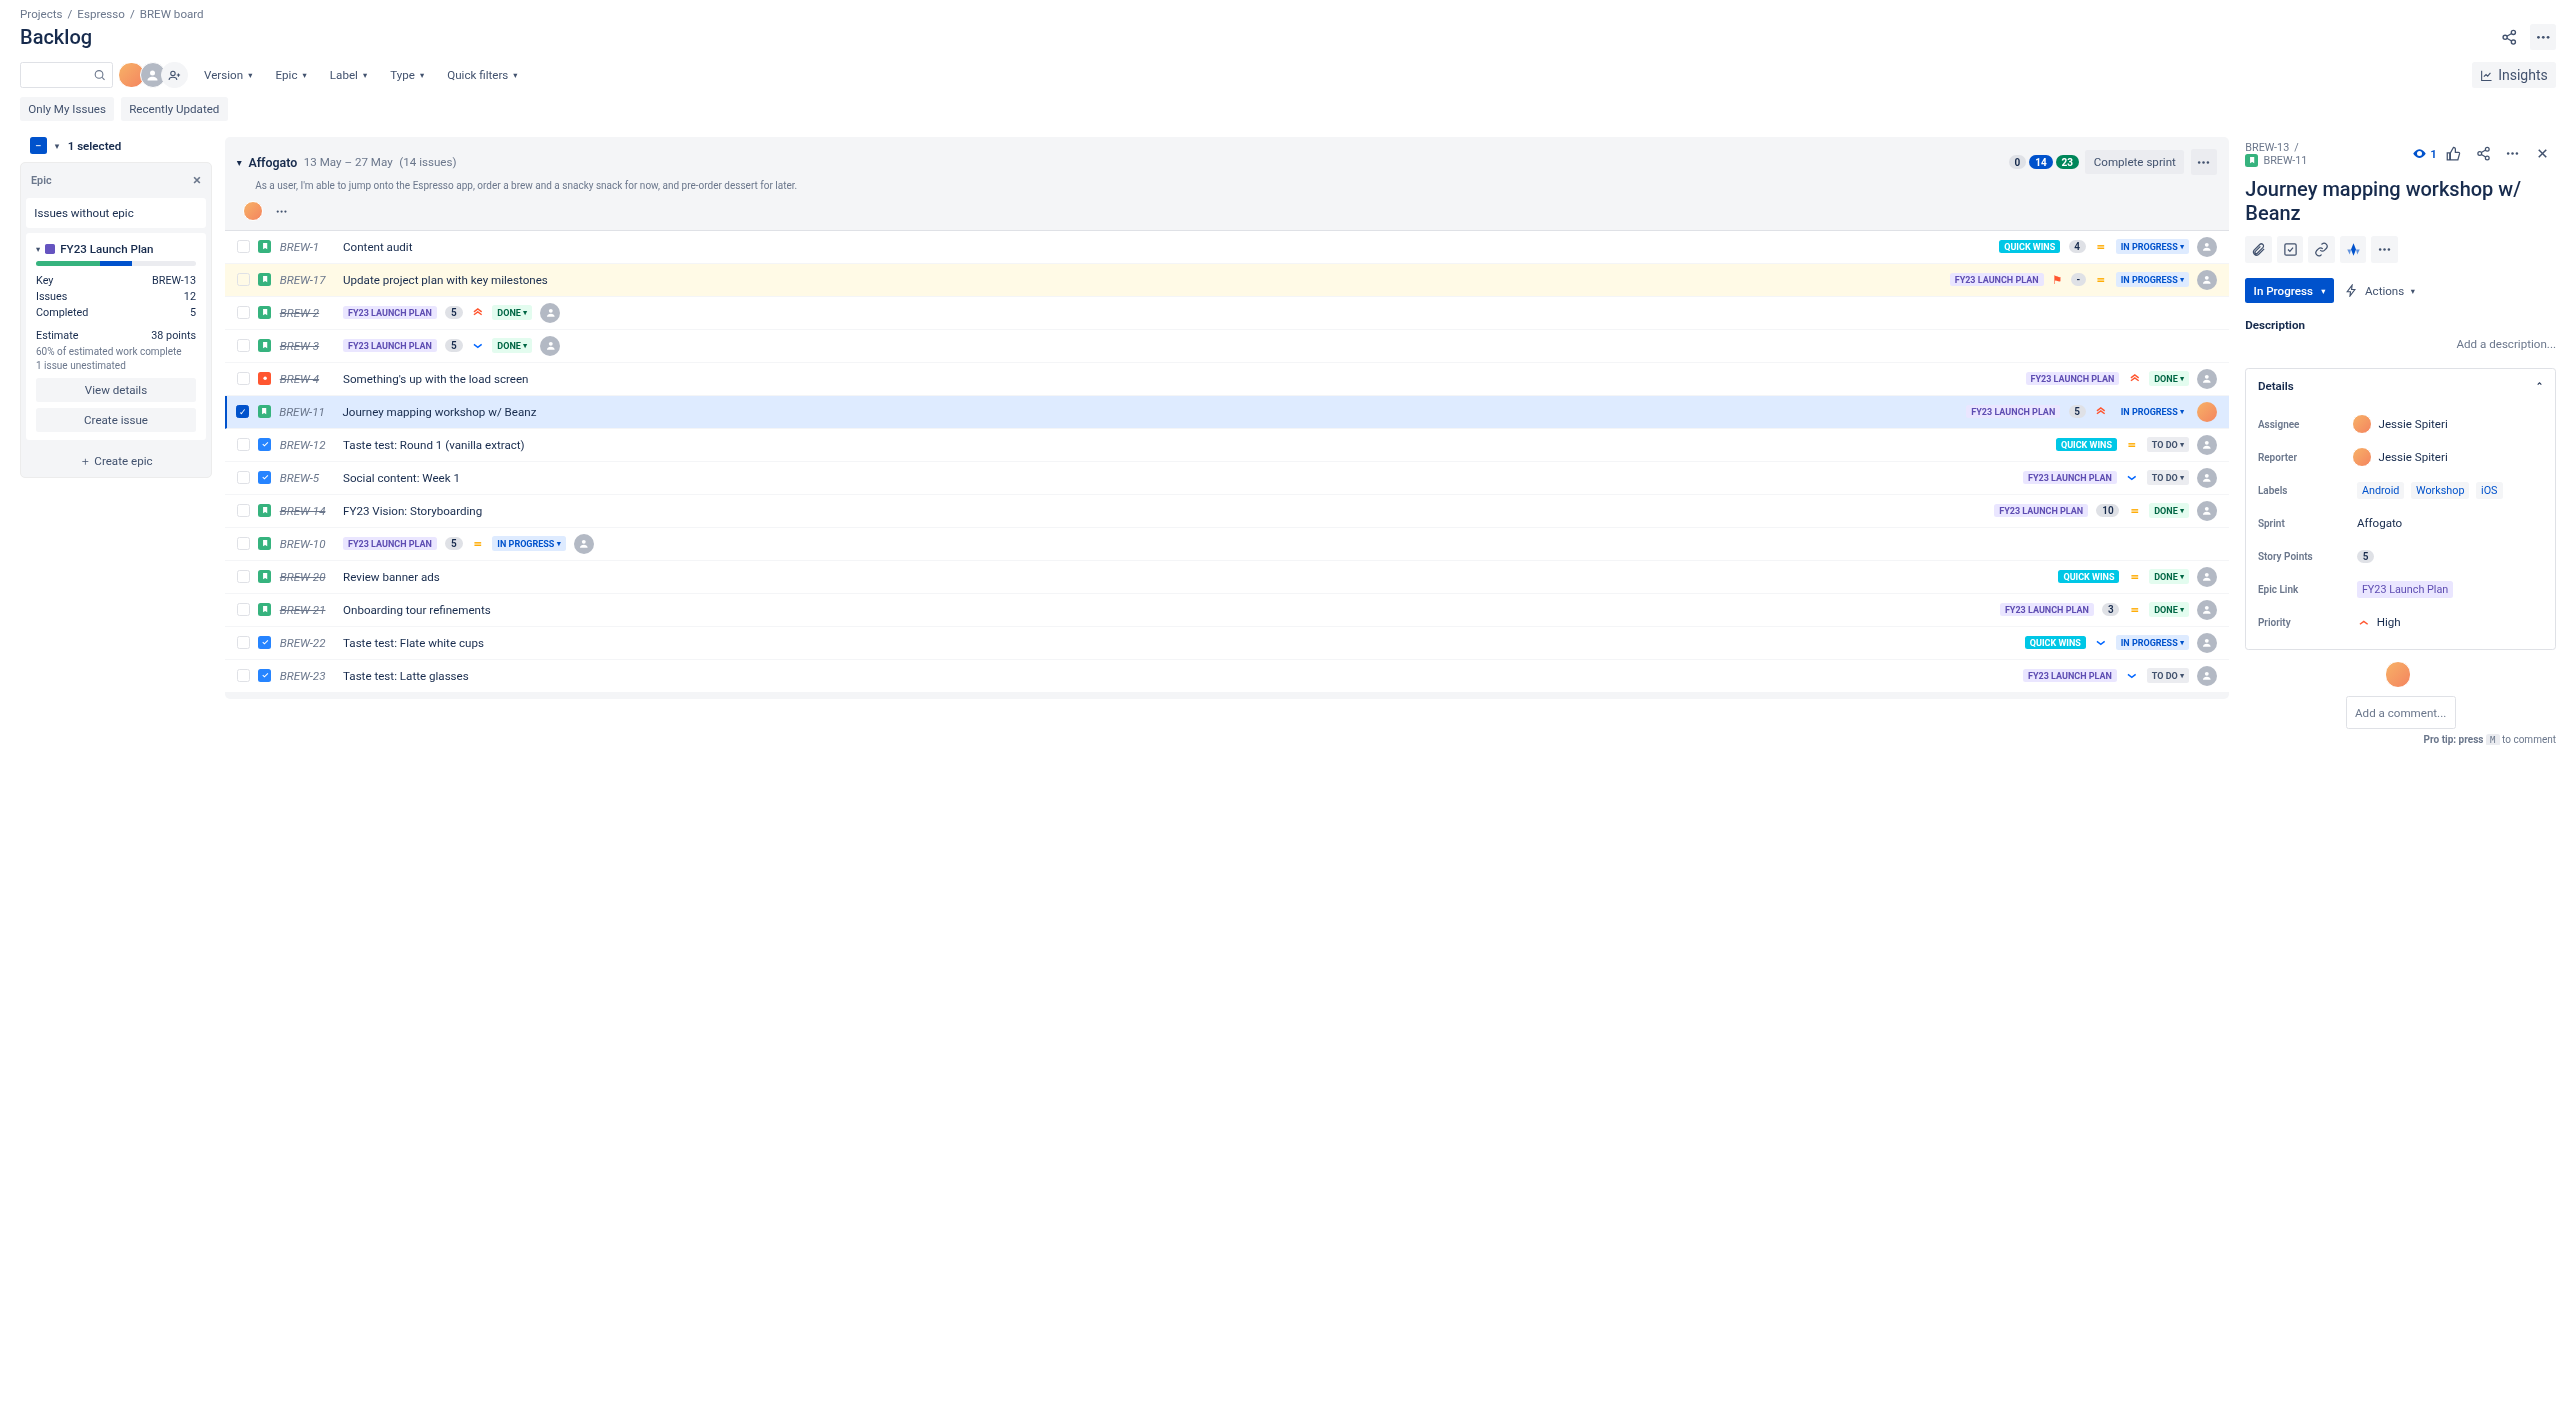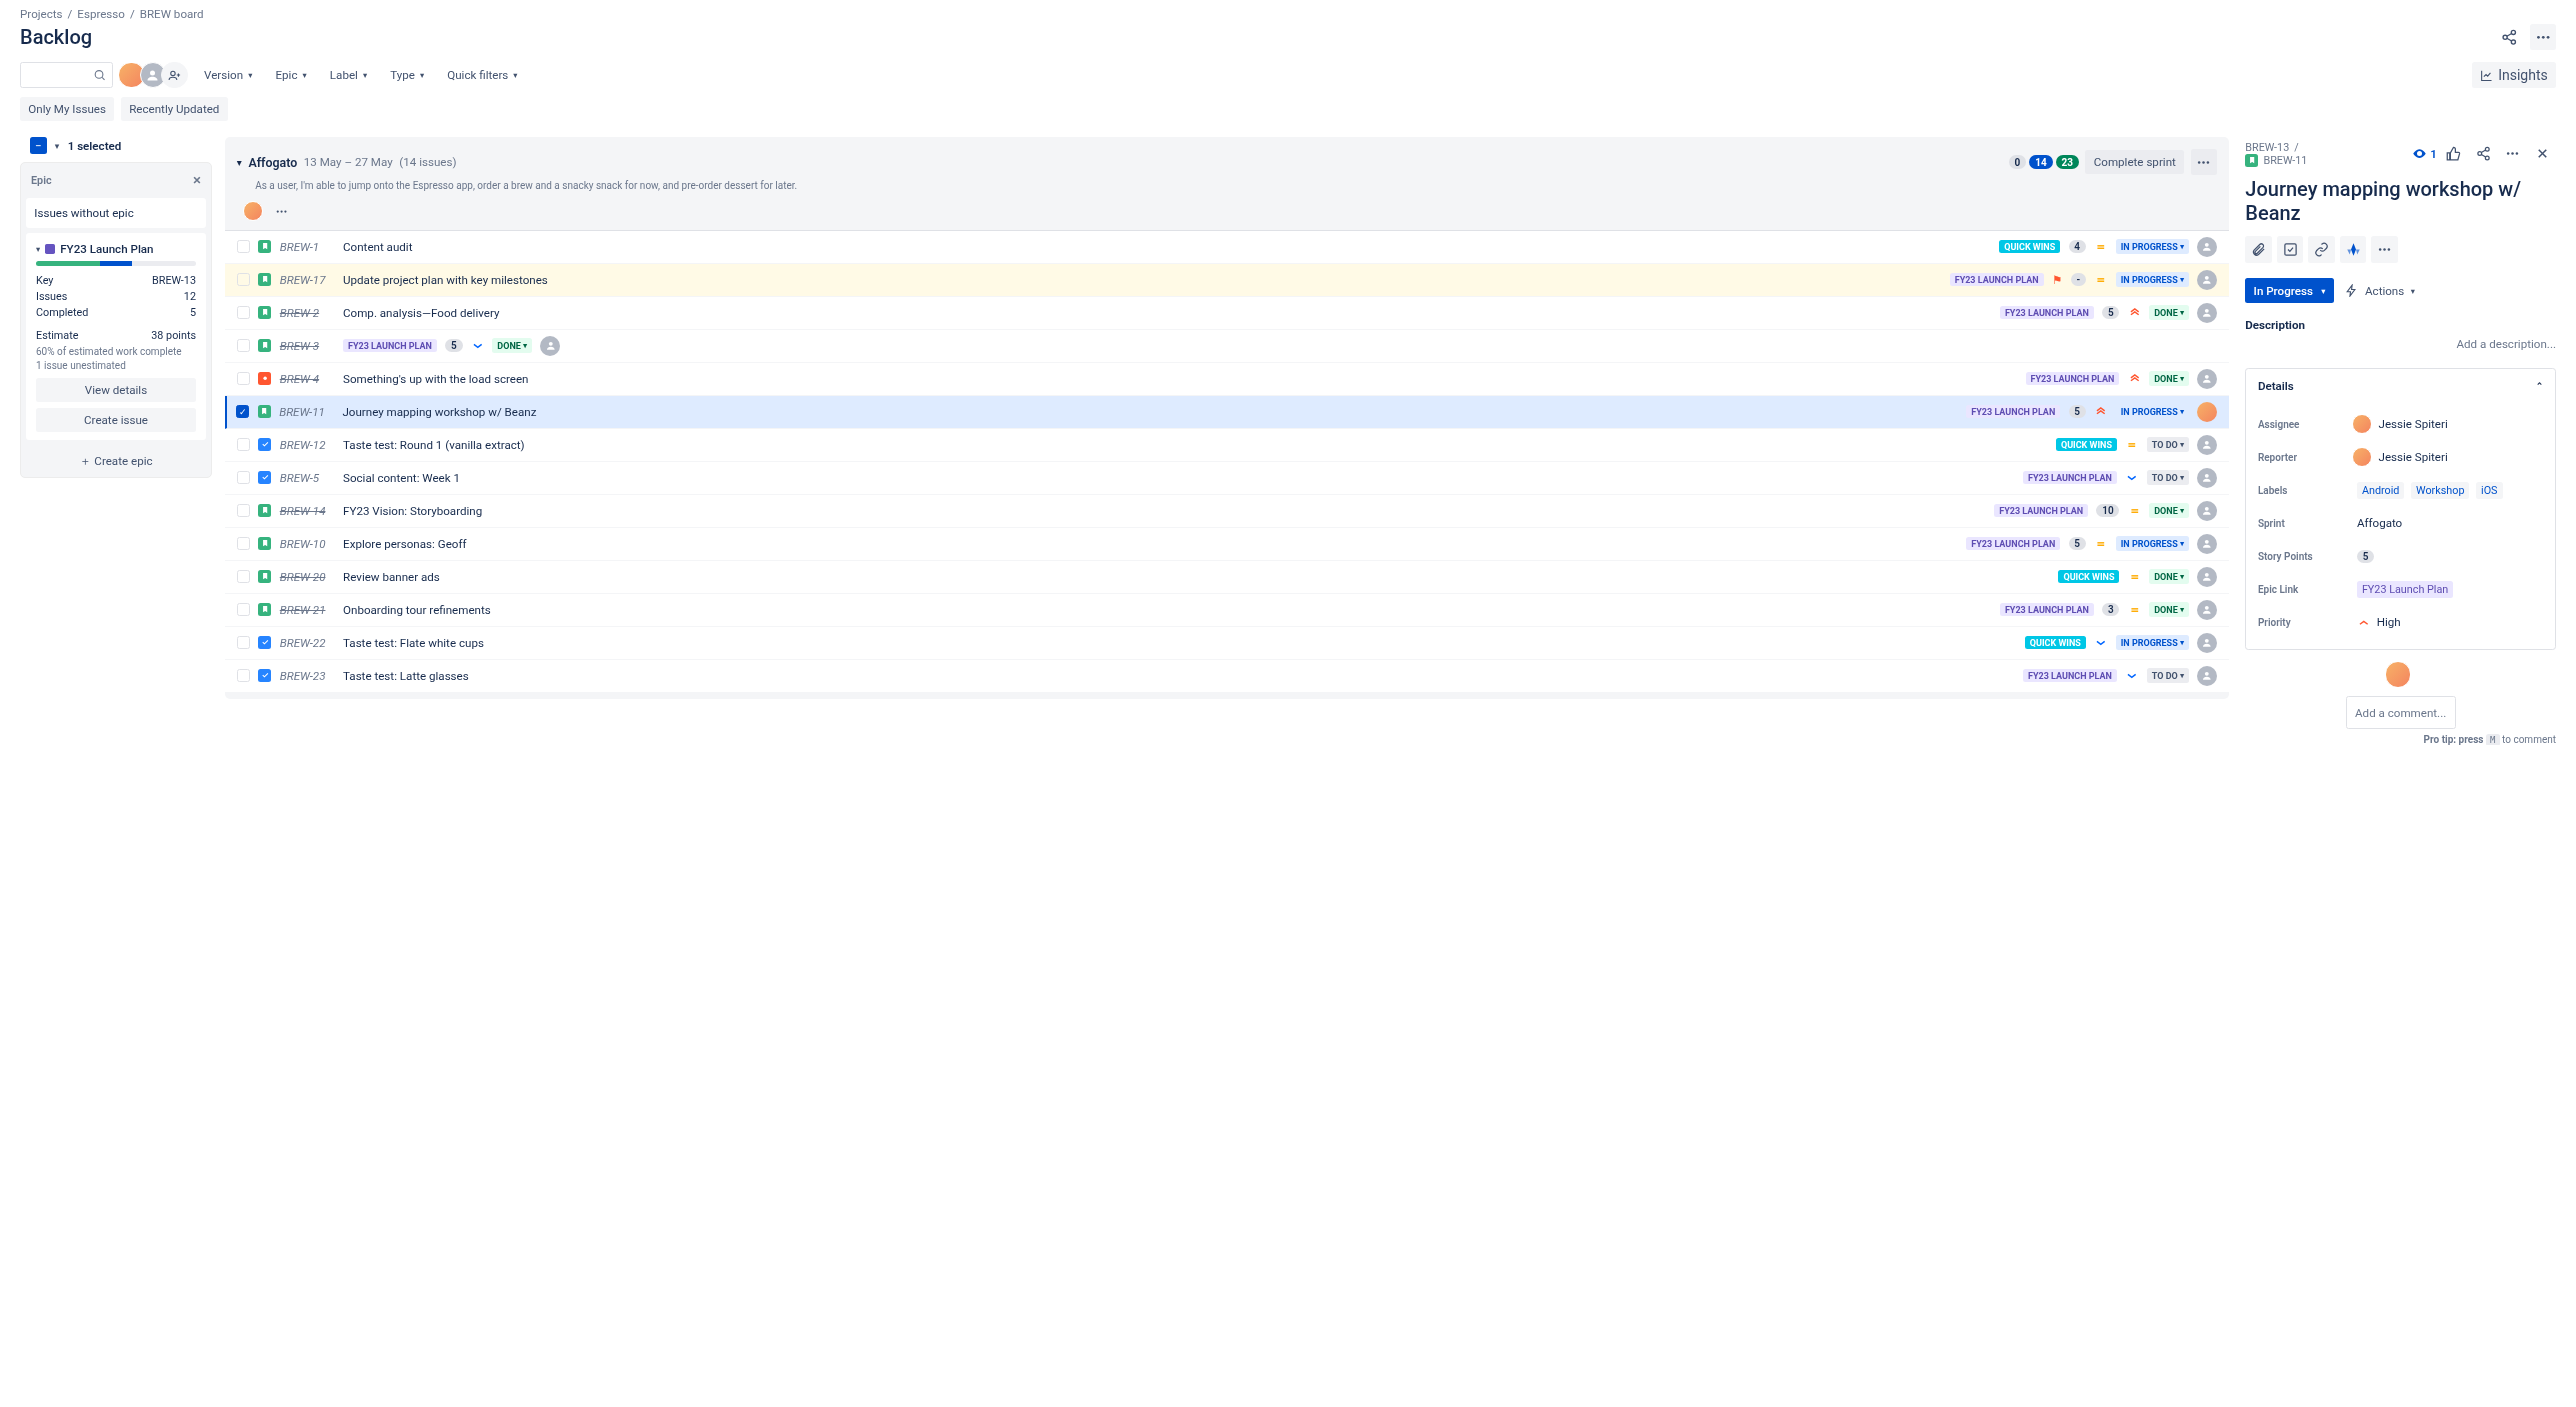--- a/index.html
+++ b/index.html
@@ -387,21 +387,20 @@
               </span>
             </div>
             <div class="issue-row ">
               <span class="issue-chk "></span>
               <span class="issue-type it-story">
                 <svg width="8.3" height="8.3" viewBox="0 0 24 24" fill="#fff">
                   <path d="M6 3h12v18l-6-4-6 4z"></path>
                 </svg>
               </span>
               <span class="issue-key strike">BREW-2</span>
-              <span class="issue-summary">Comp. analysis—Food delivery</span>
               <span class="issue-right">
                 <span class="epic-badge eb-purple">FY23 LAUNCH PLAN</span>
                 <span class="est-pill">5</span>
                 <span class="prio-icon prio-high">
                   <svg width="11.6" height="11.6" viewBox="0 0 24 24" fill="none" stroke="currentColor" stroke-width="3">
                     <path d="M4 16l8-6 8 6"></path>
                     <path d="M4 10l8-6 8 6"></path>
                   </svg>
                 </span>
                 <span class="status-lozenge sl-done">DONE <span style="font-size:7.4px">▾</span></span>
@@ -565,21 +564,20 @@
               </span>
             </div>
             <div class="issue-row ">
               <span class="issue-chk "></span>
               <span class="issue-type it-story">
                 <svg width="8.3" height="8.3" viewBox="0 0 24 24" fill="#fff">
                   <path d="M6 3h12v18l-6-4-6 4z"></path>
                 </svg>
               </span>
               <span class="issue-key ">BREW-10</span>
-              <span class="issue-summary">Explore personas: Geoff</span>
               <span class="issue-right">
                 <span class="epic-badge eb-purple">FY23 LAUNCH PLAN</span>
                 <span class="est-pill">5</span>
                 <span class="prio-icon prio-medium">
                   <svg width="11.6" height="11.6" viewBox="0 0 24 24" fill="none" stroke="currentColor" stroke-width="3">
                     <line x1="5" y1="10" x2="19" y2="10"></line>
                     <line x1="5" y1="15" x2="19" y2="15"></line>
                   </svg>
                 </span>
                 <span class="status-lozenge sl-inprogress">IN PROGRESS <span style="font-size:7.4px">▾</span></span>

